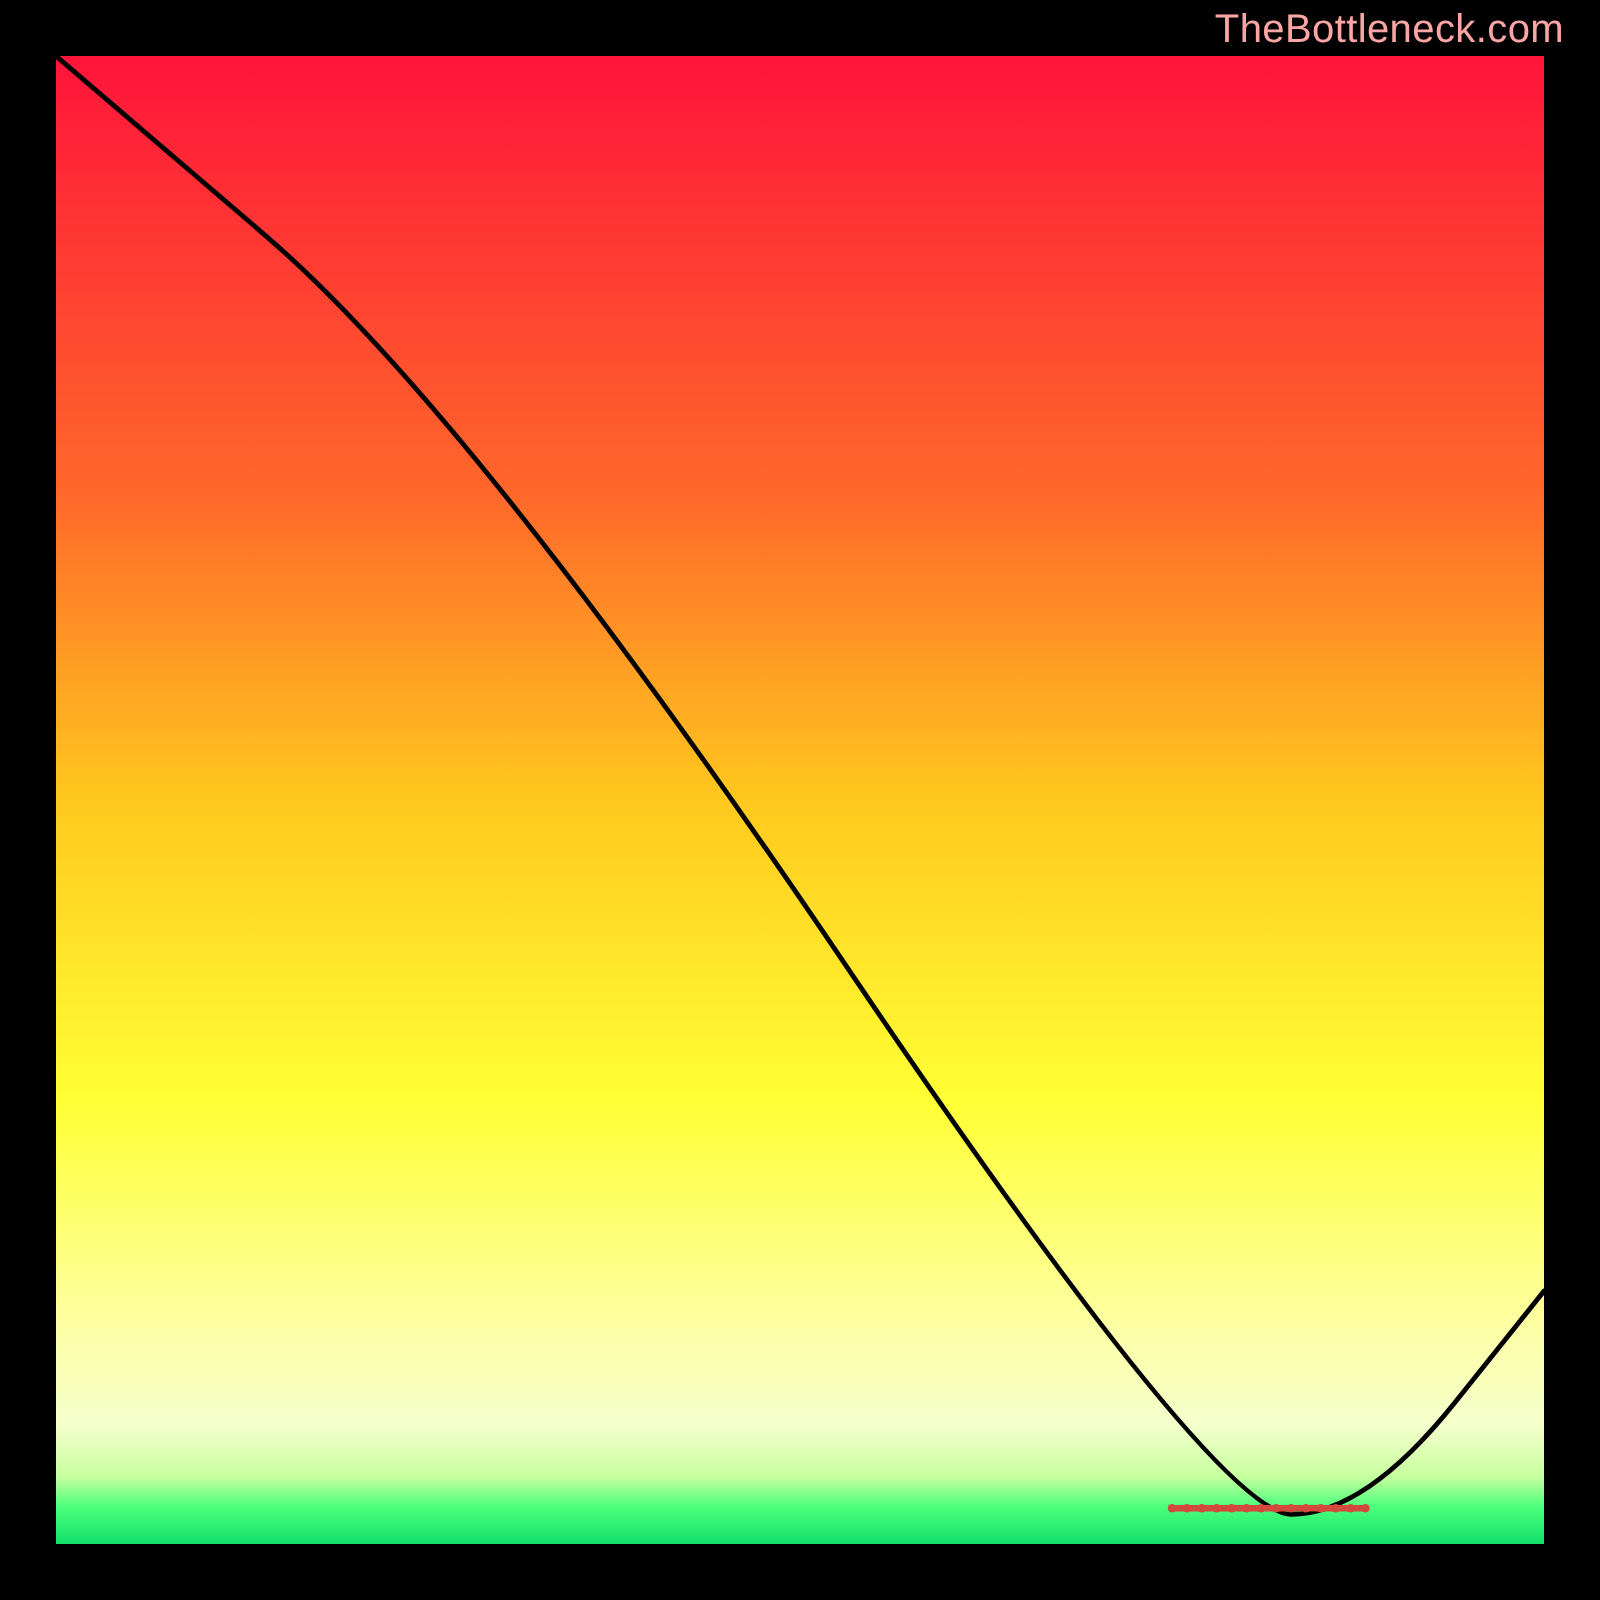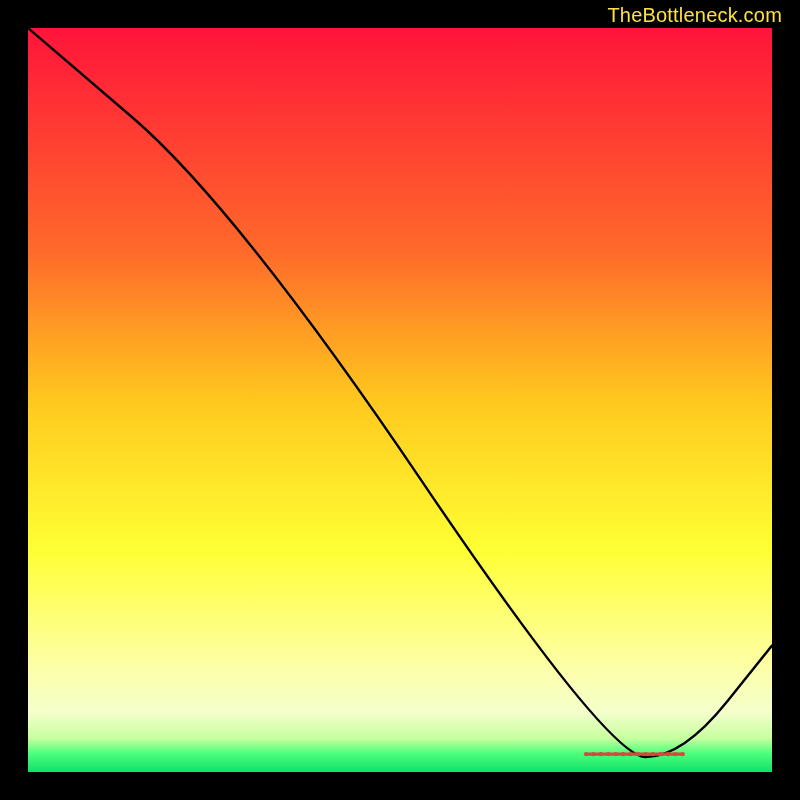--- a/index.html
+++ b/index.html
@@ -8,21 +8,21 @@
     width: 800px;
     height: 800px;
     background: #000;
     font-family: Arial, sans-serif;
     position: relative;
   }
   .watermark {
     position: absolute;
     top: 4px;
     right: 18px;
-    color: #fde047;
+    color: #fca5a5;
     font-size: 20px;
     font-weight: normal;
     z-index: 3;
     letter-spacing: 0.2px;
   }
   .plot-wrap {
     position: absolute;
     top: 28px;
     left: 28px;
     width: 744px;

